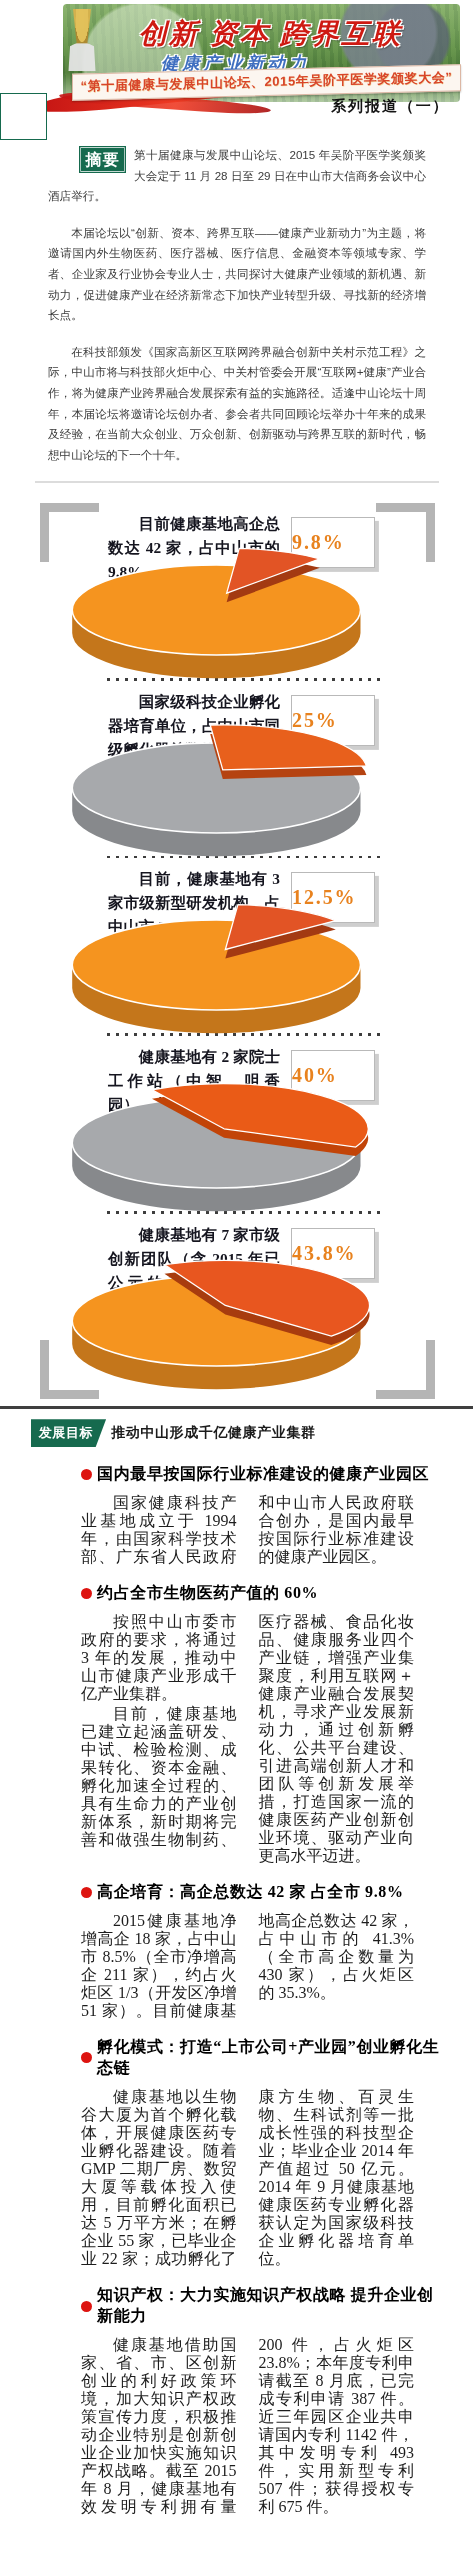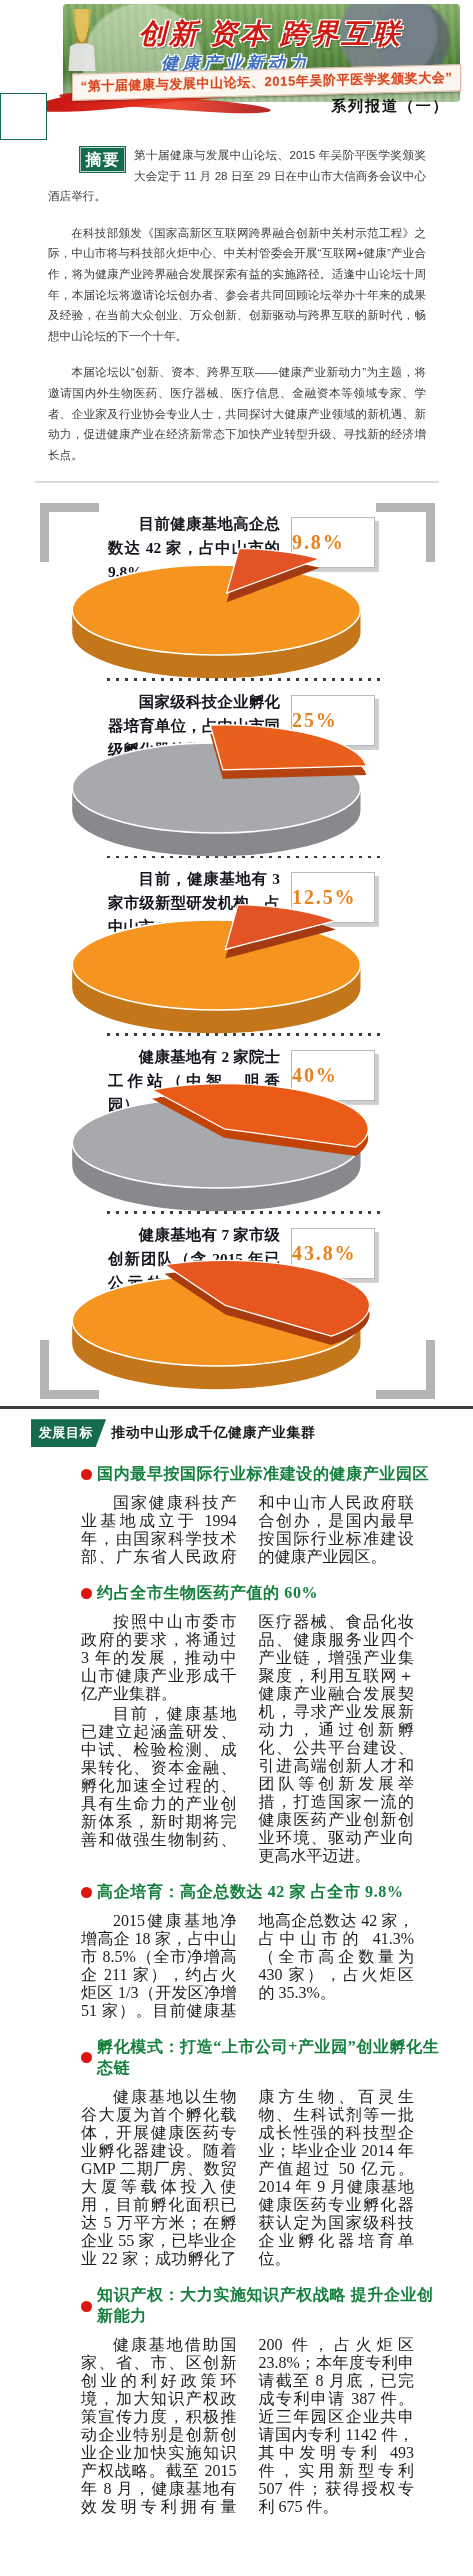--- a/index.html
+++ b/index.html
@@ -122,21 +122,21 @@
     padding:5.1px 13px 5.1px 7.7px;
     clip-path:polygon(0 0,100% 0,86% 100%,0 100%);
   }
   .label-title{font-size:14px;font-weight:bold;color:#1c1c1c;margin-left:5.1px;letter-spacing:0.6px;}
   
   .sec{margin:0 32px;}
   .sec-heading{display:flex;align-items:center;margin:16.7px 0 9px 49px;}
   .red-dot{width:11px;height:11px;border-radius:50%;background:#dd1410;margin-right:5.1px;flex:none;}
   .sec-heading .h-serif{
     font-family:"Liberation Serif","DejaVu Serif",serif;
-    font-size:16px;font-weight:bold;color:#15803d;letter-spacing:0.6px;
+    font-size:16px;font-weight:bold;color:#000000;letter-spacing:0.6px;
   }
   .cols{columns:2;column-gap:22px;margin:0 28px 0 49px;}
   .cols p, .wide p{
     margin:0 0 1.3px 0;font-size:16px;line-height:18px;color:#1d1d1d;
     text-align:justify;text-indent:2em;
     font-family:"Liberation Serif","DejaVu Serif",serif;
   }
 </style>
 </head>
 <body>
@@ -152,22 +152,22 @@
   </div>
   <div class="hdr-series">系列报道（一）</div>
 </div>
 
 <div class="abstract">
   <div class="green-square"></div>
   <p>
     <span class="abstract-label">摘要</span>
     <span>第十届健康与发展中山论坛、2015 年吴阶平医学奖颁奖大会定于 11 月 28 日至 29 日在中山市大信商务会议中心酒店举行。</span>
   </p>
+  <p class="indent">本届论坛以“创新、资本、跨界互联——健康产业新动力”为主题，将邀请国内外生物医药、医疗器械、医疗信息、金融资本等领域专家、学者、企业家及行业协会专业人士，共同探讨大健康产业领域的新机遇、新动力，促进健康产业在经济新常态下加快产业转型升级、寻找新的经济增长点。</p>
   <p class="indent">在科技部颁发《国家高新区互联网跨界融合创新中关村示范工程》之际，中山市将与科技部火炬中心、中关村管委会开展“互联网+健康”产业合作，将为健康产业跨界融合发展探索有益的实施路径。适逢中山论坛十周年，本届论坛将邀请论坛创办者、参会者共同回顾论坛举办十年来的成果及经验，在当前大众创业、万众创新、创新驱动与跨界互联的新时代，畅想中山论坛的下一个十年。</p>
-  <p class="indent">本届论坛以“创新、资本、跨界互联——健康产业新动力”为主题，将邀请国内外生物医药、医疗器械、医疗信息、金融资本等领域专家、学者、企业家及行业协会专业人士，共同探讨大健康产业领域的新机遇、新动力，促进健康产业在经济新常态下加快产业转型升级、寻找新的经济增长点。</p>
 </div>
 
 <div class="thin-divider"></div>
 
 <div class="panel">
   <div class="corner tl"></div>
   <div class="corner tr"></div>
   <div class="corner bl"></div>
   <div class="corner br"></div>
 

